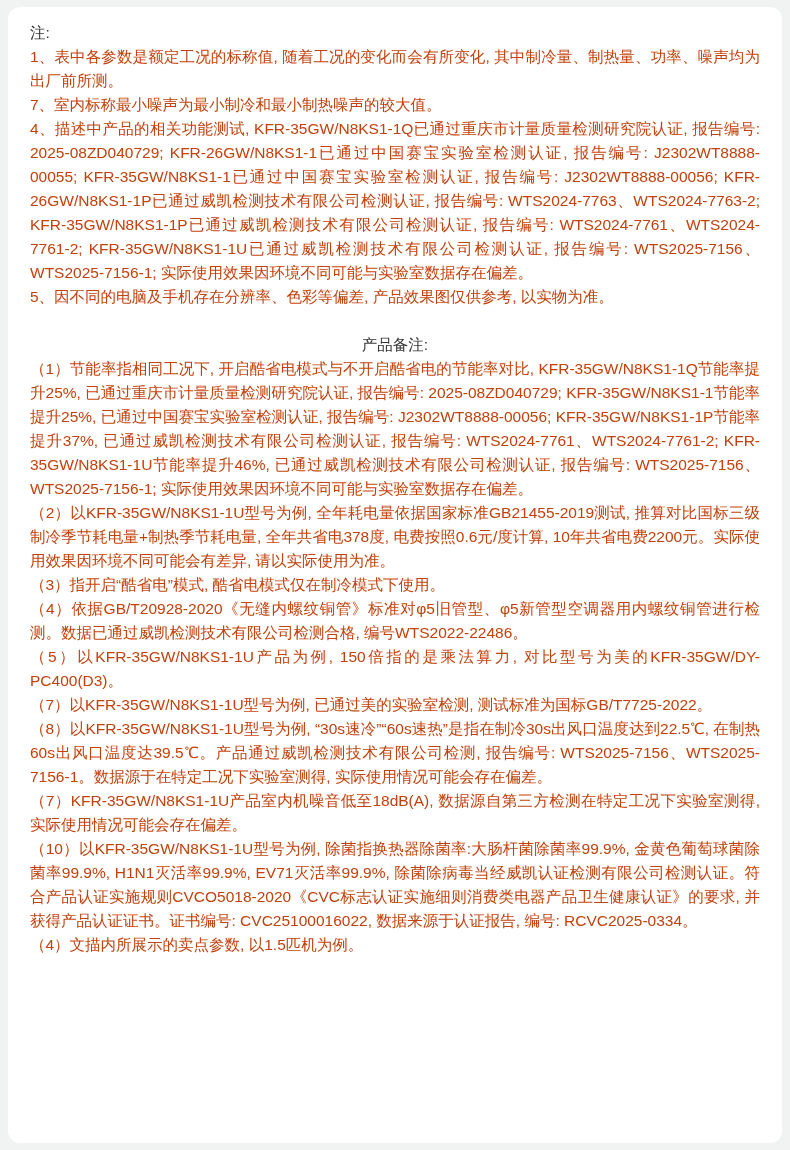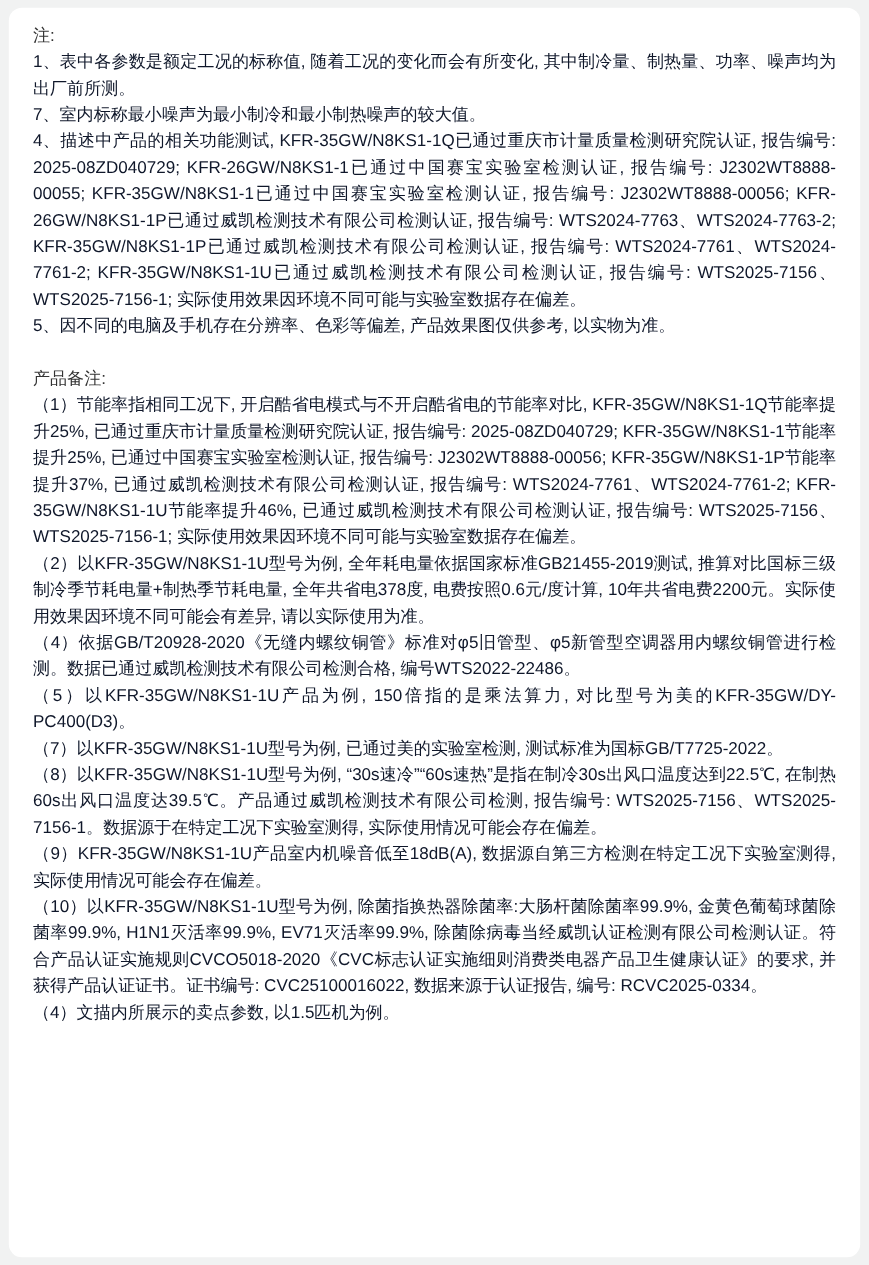--- a/index.html
+++ b/index.html
@@ -23,46 +23,48 @@
   .section-title {
     font-size: 15.5px;
     line-height: 24px;
     color: #333333;
     font-weight: 400;
     text-align: left;
   }
   .para {
     font-size: 15.5px;
     line-height: 24px;
-    color: #0f172a;
+    color: #c2410c;
     text-align: justify;
     text-justify: inter-ideograph;
     overflow-wrap: break-word;
   }
   .gap-above {
     margin-top: 24px;
+    text-align: center;
   }
 </style>
 </head>
 <body>
 
 <div class="page">
   <div class="card">
 
     <p class="section-title">注:</p>
     <p class="para">1、表中各参数是额定工况的标称值, 随着工况的变化而会有所变化, 其中制冷量、制热量、功率、噪声均为出厂前所测。</p>
     <p class="para">7、室内标称最小噪声为最小制冷和最小制热噪声的较大值。</p>
     <p class="para">4、描述中产品的相关功能测试, KFR-35GW/N8KS1-1Q已通过重庆市计量质量检测研究院认证, 报告编号: 2025-08ZD040729; KFR-26GW/N8KS1-1已通过中国赛宝实验室检测认证, 报告编号: J2302WT8888-00055; KFR-35GW/N8KS1-1已通过中国赛宝实验室检测认证, 报告编号: J2302WT8888-00056; KFR-26GW/N8KS1-1P已通过威凯检测技术有限公司检测认证, 报告编号: WTS2024-7763、WTS2024-7763-2; KFR-35GW/N8KS1-1P已通过威凯检测技术有限公司检测认证, 报告编号: WTS2024-7761、WTS2024-7761-2; KFR-35GW/N8KS1-1U已通过威凯检测技术有限公司检测认证, 报告编号: WTS2025-7156、WTS2025-7156-1; 实际使用效果因环境不同可能与实验室数据存在偏差。</p>
     <p class="para">5、因不同的电脑及手机存在分辨率、色彩等偏差, 产品效果图仅供参考, 以实物为准。</p>
 
     <p class="section-title gap-above">产品备注:</p>
     <p class="para">（1）节能率指相同工况下, 开启酷省电模式与不开启酷省电的节能率对比, KFR-35GW/N8KS1-1Q节能率提升25%, 已通过重庆市计量质量检测研究院认证, 报告编号: 2025-08ZD040729; KFR-35GW/N8KS1-1节能率提升25%, 已通过中国赛宝实验室检测认证, 报告编号: J2302WT8888-00056; KFR-35GW/N8KS1-1P节能率提升37%, 已通过威凯检测技术有限公司检测认证, 报告编号: WTS2024-7761、WTS2024-7761-2; KFR-35GW/N8KS1-1U节能率提升46%, 已通过威凯检测技术有限公司检测认证, 报告编号: WTS2025-7156、WTS2025-7156-1; 实际使用效果因环境不同可能与实验室数据存在偏差。</p>
     <p class="para">（2）以KFR-35GW/N8KS1-1U型号为例, 全年耗电量依据国家标准GB21455-2019测试, 推算对比国标三级制冷季节耗电量+制热季节耗电量, 全年共省电378度, 电费按照0.6元/度计算, 10年共省电费2200元。实际使用效果因环境不同可能会有差异, 请以实际使用为准。</p>
+    <p class="para">（3）指开启“酷省电”模式, 酷省电模式仅在制冷模式下使用。</p>
     <p class="para">（4）依据GB/T20928-2020《无缝内螺纹铜管》标准对φ5旧管型、φ5新管型空调器用内螺纹铜管进行检测。数据已通过威凯检测技术有限公司检测合格, 编号WTS2022-22486。</p>
     <p class="para">（5）以KFR-35GW/N8KS1-1U产品为例, 150倍指的是乘法算力, 对比型号为美的KFR-35GW/DY-PC400(D3)。</p>
     <p class="para">（7）以KFR-35GW/N8KS1-1U型号为例, 已通过美的实验室检测, 测试标准为国标GB/T7725-2022。</p>
     <p class="para">（8）以KFR-35GW/N8KS1-1U型号为例, “30s速冷”“60s速热”是指在制冷30s出风口温度达到22.5℃, 在制热60s出风口温度达39.5℃。产品通过威凯检测技术有限公司检测, 报告编号: WTS2025-7156、WTS2025-7156-1。数据源于在特定工况下实验室测得, 实际使用情况可能会存在偏差。</p>
-    <p class="para">（9）KFR-35GW/N8KS1-1U产品室内机噪音低至18dB(A), 数据源自第三方检测在特定工况下实验室测得, 实际使用情况可能会存在偏差。</p>
+    <p class="para">（7）KFR-35GW/N8KS1-1U产品室内机噪音低至18dB(A), 数据源自第三方检测在特定工况下实验室测得, 实际使用情况可能会存在偏差。</p>
     <p class="para">（10）以KFR-35GW/N8KS1-1U型号为例, 除菌指换热器除菌率:大肠杆菌除菌率99.9%, 金黄色葡萄球菌除菌率99.9%, H1N1灭活率99.9%, EV71灭活率99.9%, 除菌除病毒当经威凯认证检测有限公司检测认证。符合产品认证实施规则CVCO5018-2020《CVC标志认证实施细则消费类电器产品卫生健康认证》的要求, 并获得产品认证证书。证书编号: CVC25100016022, 数据来源于认证报告, 编号: RCVC2025-0334。</p>
     <p class="para">（4）文描内所展示的卖点参数, 以1.5匹机为例。</p>
 
   </div>
 </div>
 
 </body></html>

